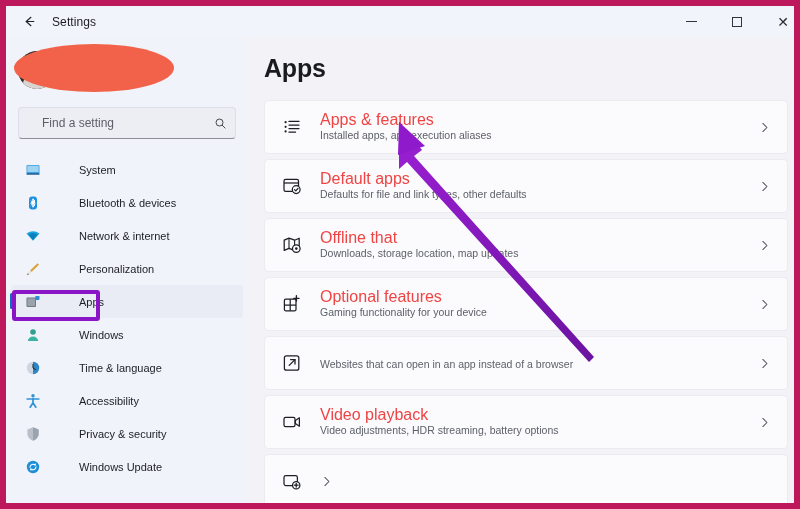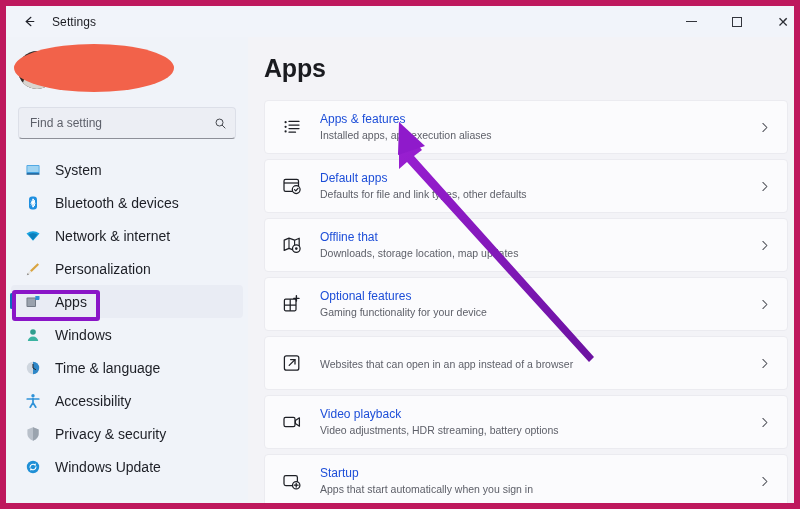--- a/index.html
+++ b/index.html
@@ -109,21 +109,21 @@
     height: 32px;
   }
   .search-box {
     width: 100%; height: 32px;
     background: #eceef4;
     border: 1px solid #dcdfe8;
     border-bottom: 1px solid #8d8f98;
     border-radius: 4px;
     display: flex;
     align-items: center;
-    padding: 0 8px 0 11px;
+    padding: 0 8px 0 23px;
   }
   .search-box input {
     flex: 1;
     border: none;
     outline: none;
     background: transparent;
     font-family: "Liberation Sans", sans-serif;
     font-size: 12px;
     color: #2b2d35;
   }
@@ -152,22 +152,23 @@
     border-radius: 2px;
     background: #0f6cbd;
   }
   .nav-ico {
     width: 20px; height: 20px;
     display: flex; align-items: center; justify-content: center;
     margin-right: 12px;
     flex-shrink: 0;
   }
   .nav-label {
-    font-size: 14px;
+    font-size: 11px;
     color: #1c1e25;
+    margin-left: 24px;
   }
 
   
   .main {
     position: absolute;
     top: 31px; left: 242px;
     width: 558px;
     height: 478px;
     background: #f3f3f7;
     padding: 0 18px 0 16px;
@@ -193,22 +194,22 @@
   }
   .card-ico {
     width: 24px; height: 24px;
     display: flex; align-items: center; justify-content: center;
     margin-right: 16px;
     color: #1d1f25;
     flex-shrink: 0;
   }
   .card-text { flex: 1; }
   .card-title {
-    font-size: 12px;
-    color: #1d4ed8;
+    font-size: 16px;
+    color: #ef4444;
     line-height: 15px;
   }
   .card-sub {
     font-size: 10.5px;
     color: #5e6069;
     line-height: 14px;
     margin-top: 1px;
   }
   .card-chev {
     margin-right: 16px;
@@ -516,24 +517,20 @@
       </div>
 
       <div class="card">
         <span class="card-ico">
           <svg width="20" height="20" viewBox="0 0 20 20" fill="none">
             <rect x="2" y="4.6" width="13.4" height="10" rx="1.8" stroke="#1d1f25" stroke-width="1.25"></rect>
             <circle cx="14.2" cy="14.2" r="3.7" fill="#fbfbfd" stroke="#1d1f25" stroke-width="1.25"></circle>
             <path d="M14.2 12.3 V16.1 M12.3 14.2 H16.1" stroke="#1d1f25" stroke-width="1.25" stroke-linecap="round"></path>
           </svg>
         </span>
-        <div class="card-text">
-          <div class="card-title">Startup</div>
-          <div class="card-sub">Apps that start automatically when you sign in</div>
-        </div>
         <span class="card-chev">
           <svg width="13" height="13" viewBox="0 0 16 16" fill="none">
             <path d="M6 3 L11 8 L6 13" stroke="#4c4e56" stroke-width="1.25" stroke-linecap="round" stroke-linejoin="round"></path>
           </svg>
         </span>
       </div>
 
     </div>
   </div>
 

